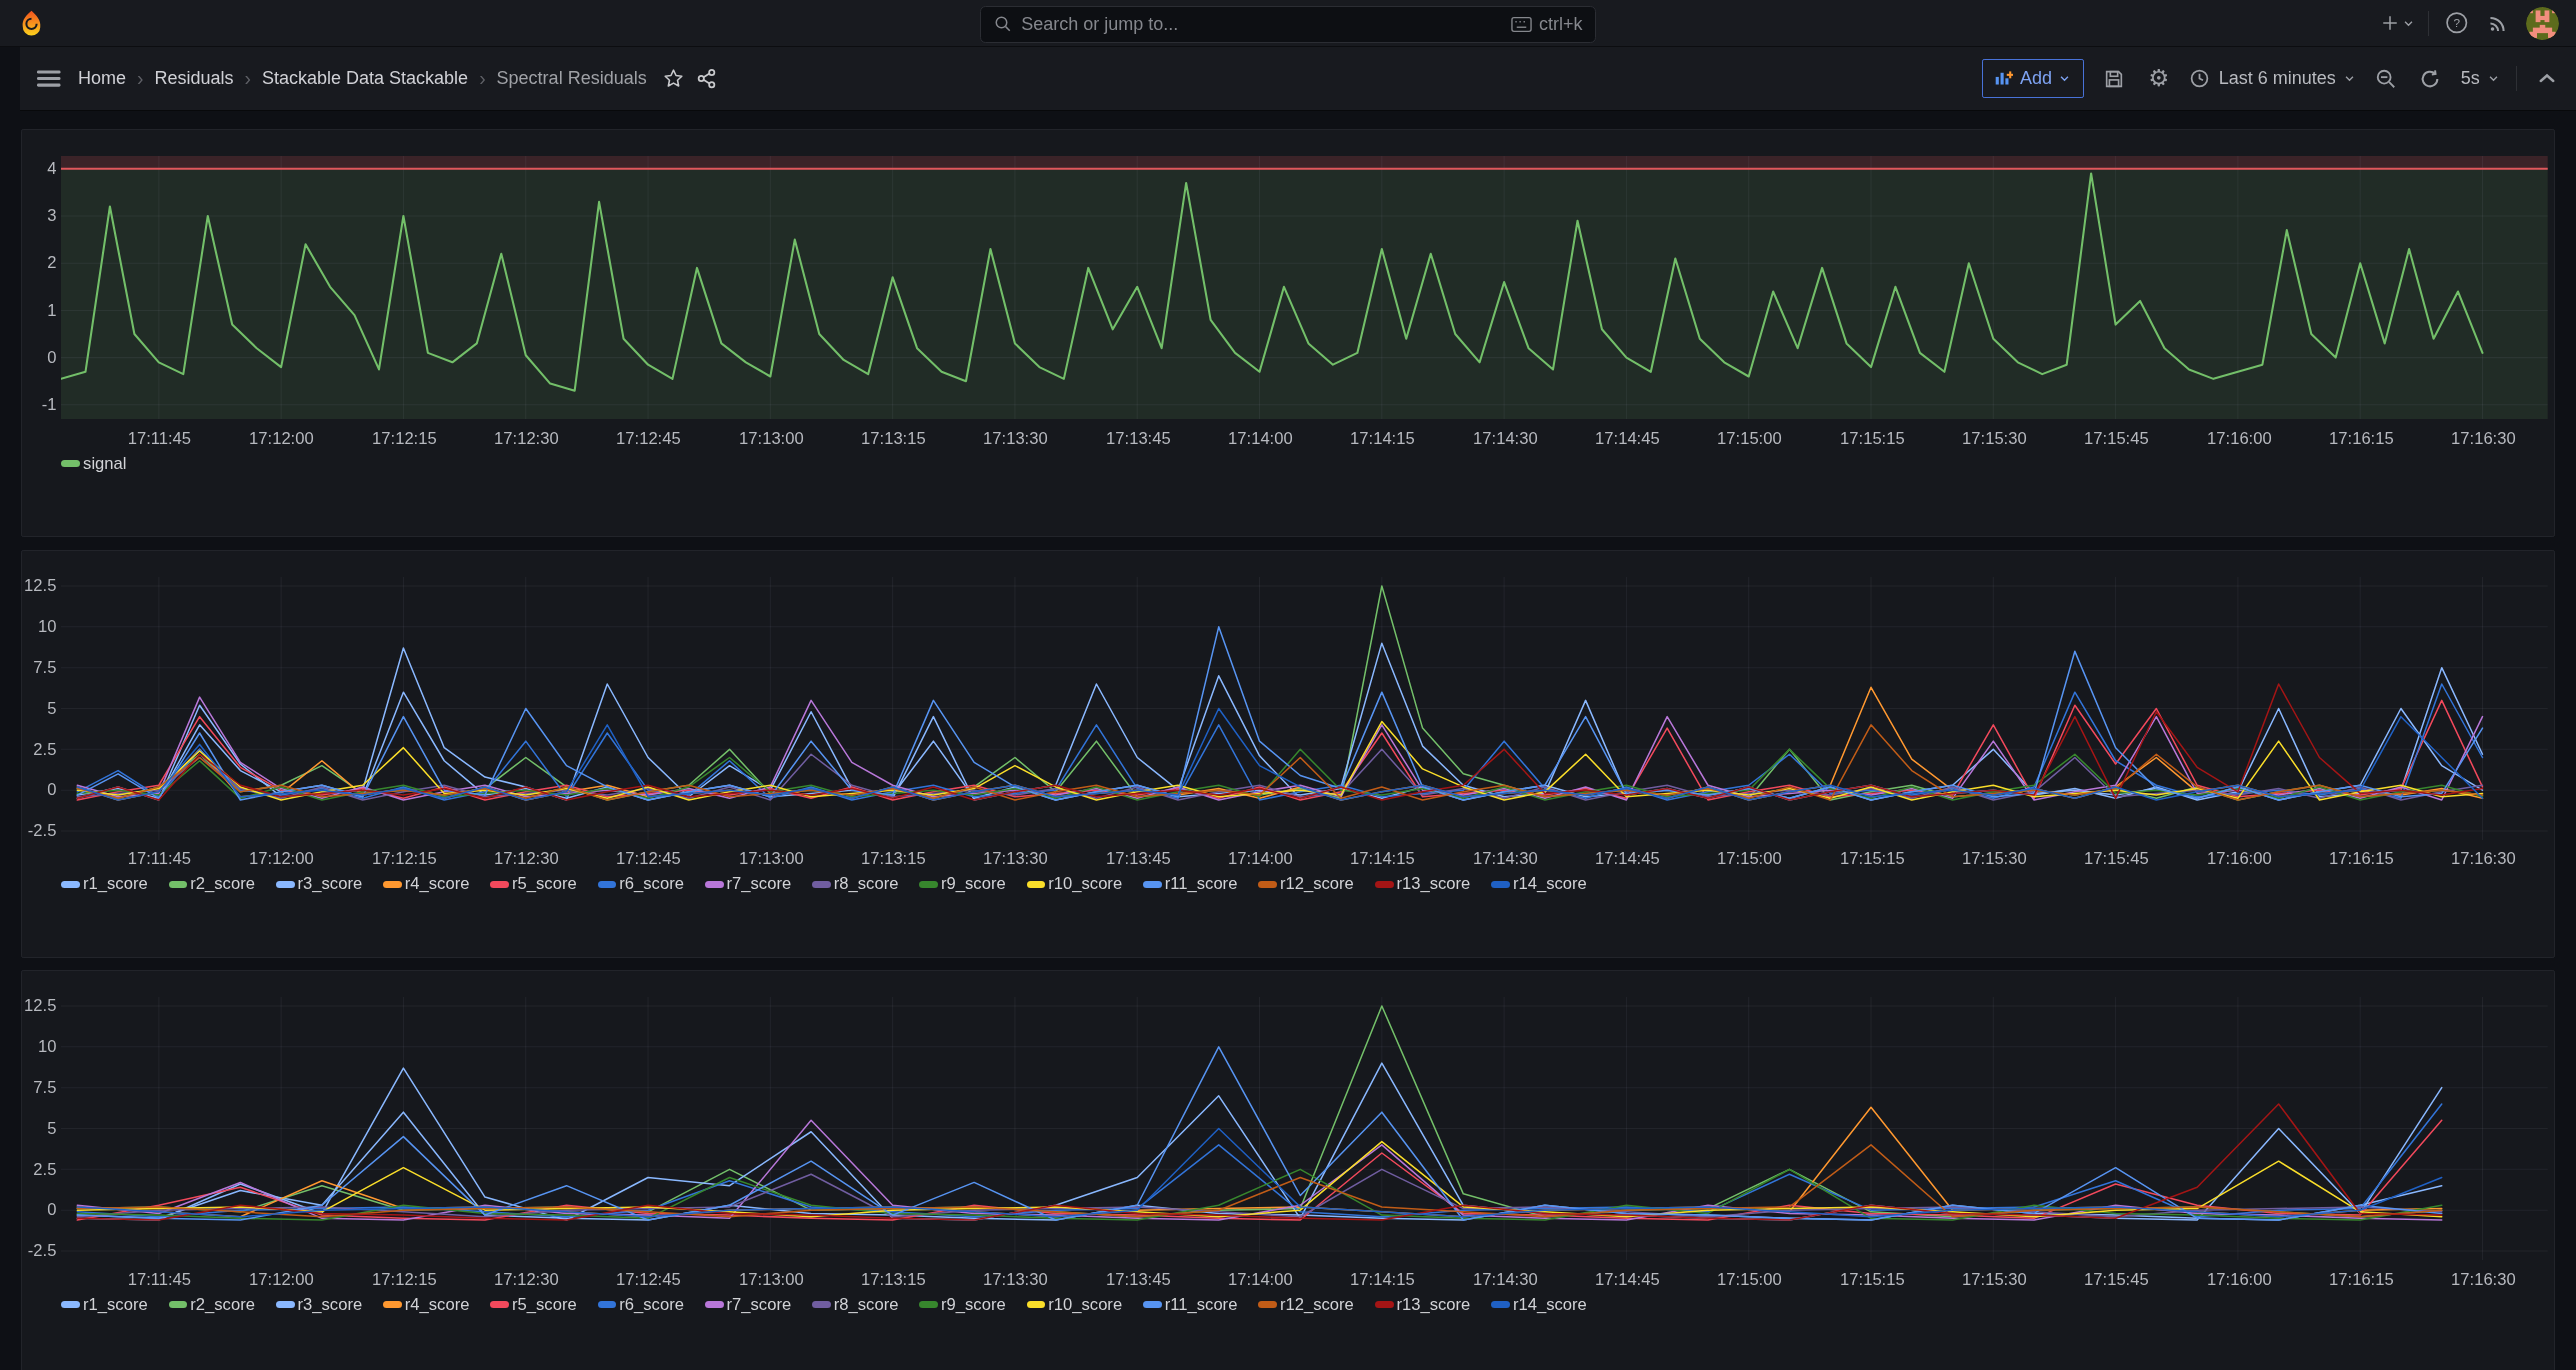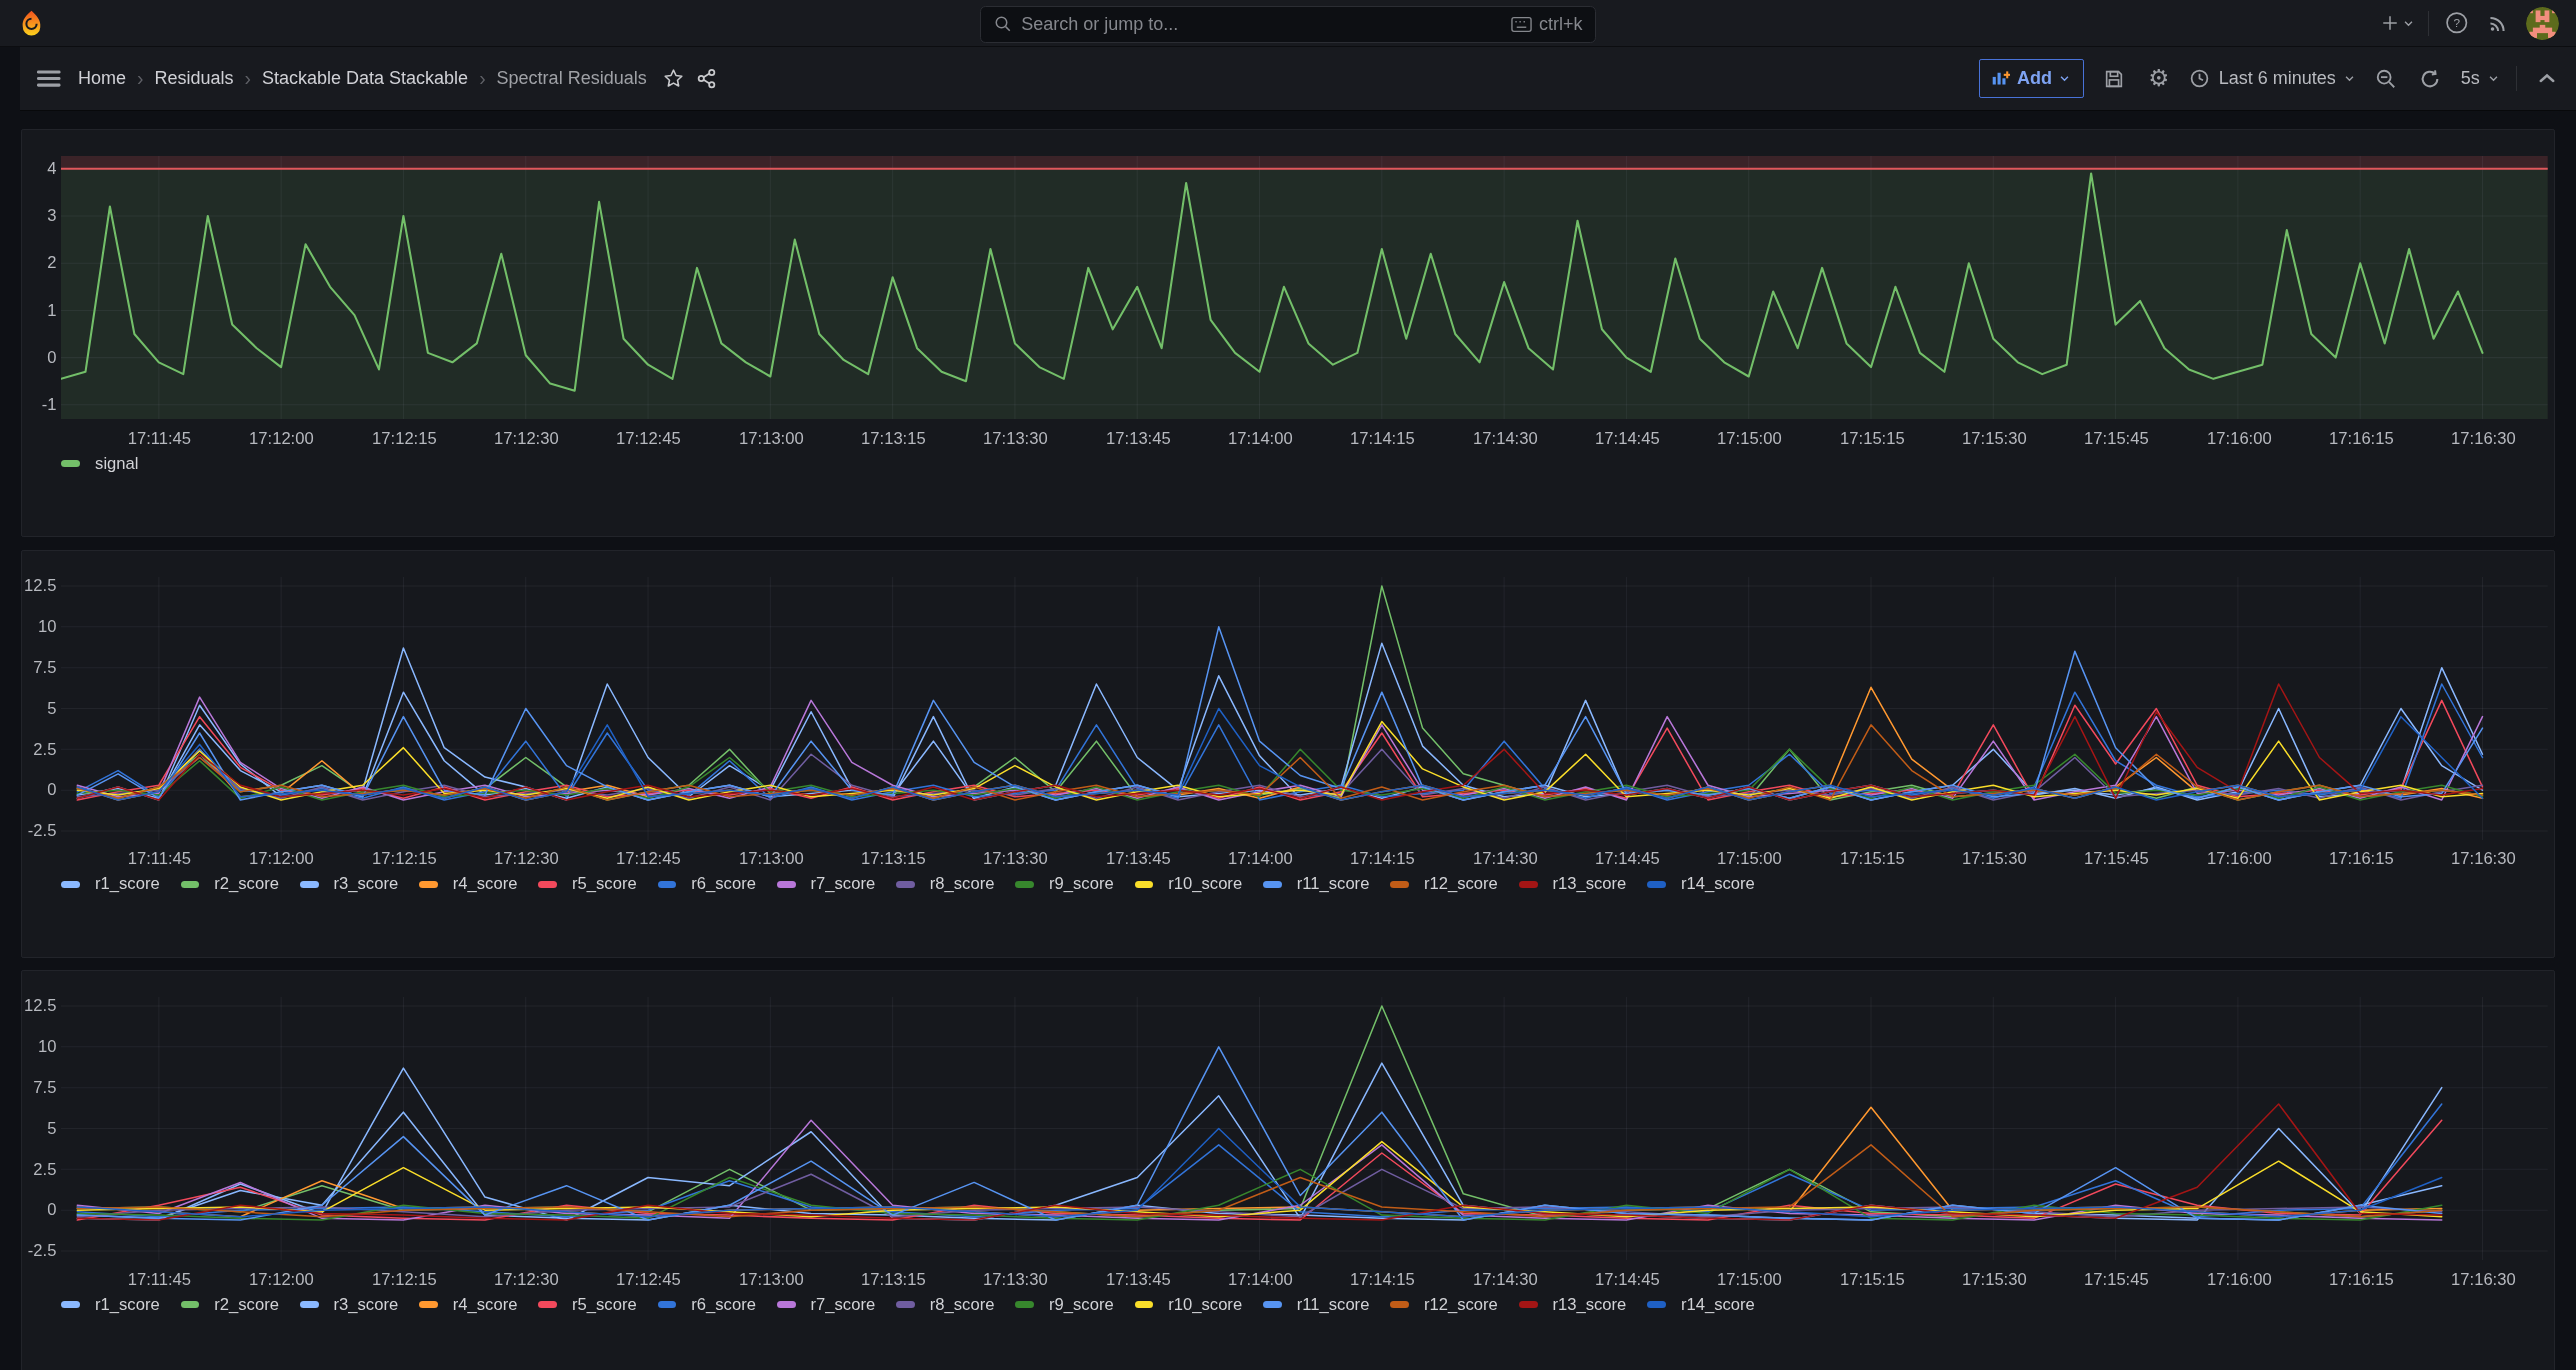--- a/index.html
+++ b/index.html
@@ -28,41 +28,41 @@
     padding:0 15px; border-bottom:0.7px solid #08090b;margin-left:20px; }
   .breadcrumb { display:flex; align-items:center; gap:11px; margin-left:15px;
     font-size:18px; }
   .breadcrumb .bc-link { color:#d0d1d6; cursor:pointer; }
   .breadcrumb .bc-sep { color:#5e6066; font-size:19.4px; }
   .breadcrumb .bc-current { color:#9fa1a6; }
   .bc-icons { display:flex; align-items:center; gap:5.5px; margin-left:12.5px; }
   .nb2-right { margin-left:auto; display:flex; align-items:center; gap:16.6px; }
   .add-btn { display:flex; align-items:center; gap:7px; height:39px; padding:0 12.5px;
     border:0.7px solid #4872d8; border-radius:2.1px; color:#7ea3f2; font-size:18px;
-    cursor:pointer; background:transparent;font-weight:bold; }
+    cursor:pointer; background:transparent; }
   .tool-text { color:#b9bbc0; font-size:18px; display:flex; align-items:center; gap:8.3px;
     cursor:pointer; }
   .gear-glyph { font-size:23.5px; line-height:1; }
 
   
   .page { padding:18px 21.4px 0 21.4px; display:flex; flex-direction:column; gap:12.5px; }
   .panel { background:#16181d; border:0.7px solid #22242a; border-radius:2.1px;
     height:408px; overflow:hidden; }
   .panel h2 { font-size:20px; font-weight:500; color:#d8d9dd; margin:16.6px 0 0 14px;
     letter-spacing:0.1px; cursor:pointer; }
   .chart-area { position:relative; margin:26px 5.5px 0 39px; height:263px; }
   .chart-area svg.plot { position:absolute; inset:0; width:100%; height:100%; }
   .ylab { position:absolute; left:-40px; width:35px; text-align:right;
     font-size:16.6px; color:#b7b9bf; }
   .xaxis { position:relative; height:28px; margin:2.8px 5.5px 0 39px; }
   .xaxis span { position:absolute; top:7px; transform:translateX(-50%);
     font-size:16.6px; color:#b7b9bf; white-space:nowrap; }
   .legend { margin:4.2px 14px 0 39px; display:flex; flex-wrap:wrap; align-items:center;
     gap:4.2px 21px; font-size:16.6px; color:#d2d3d7; }
-  .legend .li { display:flex; align-items:center; gap:15px; cursor:pointer; }
+  .legend .li { display:flex; align-items:center; gap:3px; cursor:pointer; }
   .legend .pill { width:18.7px; height:7px; border-radius:3.5px; }
 </style>
 </head>
 <body>
 
 <header class="topbar">
   <span>
     <svg class="logo" viewBox="0 0 48 48">
       <defs>
           <linearGradient id="lg" x1="0" y1="0" x2="0" y2="1">

